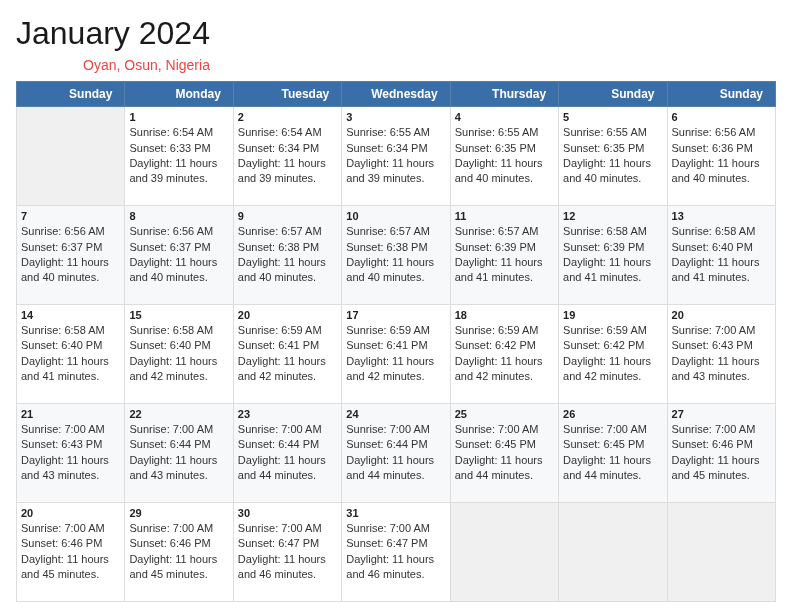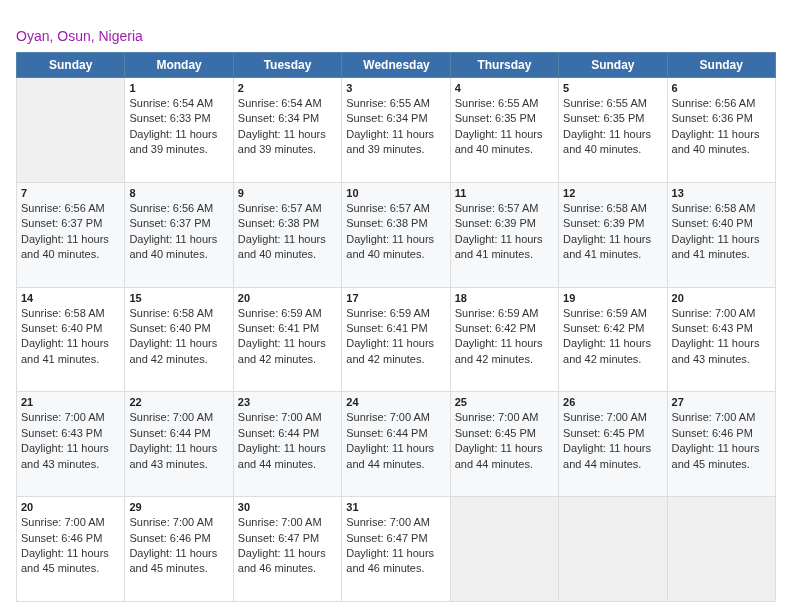--- a/index.html
+++ b/index.html
@@ -45,37 +45,37 @@
       text-align: right;
     }
     .main-title {
       font-size: 32px;
       font-weight: 300;
       color: #1a1a1a;
       line-height: 1.1;
     }
     .subtitle {
       font-size: 14px;
-      color: #a21caf;
-      margin-top: 12px;
+      color: #ef4444;
+      margin-top: 6px;
     }
     .calendar {
       flex: 1;
       border: 1px solid #ccc;
       border-collapse: collapse;
       width: 100%;
       table-layout: fixed;
     }
     .calendar th {
       background: #3a6ea8;
       color: #fff;
       font-size: 12px;
       font-weight: bold;
-      padding: 5px 21px;
-      text-align: center;
+      padding: 5px 12px;
+      text-align: right;
       border: 1px solid #5580aa;
     }
     .calendar td {
       vertical-align: top;
       padding: 4px 4px;
       border: 1px solid #ddd;
       font-size: 9.5px;
       color: #333;
       background: #fff;
       height: 82px;
@@ -101,20 +101,21 @@
     .empty-cell {
       background: #f0f0f0 !important;
     }
   </style>
 </head>
 <body>
 
 <div class="page">
   <div class="header">
     <div class="title-block">
+      <div class="main-title">January 2024</div>
       <div class="subtitle">Oyan, Osun, Nigeria</div>
     </div>
   </div>
 
   <table class="calendar">
     <thead>
       <tr>
         <th>Sunday</th>
         <th>Monday</th>
         <th>Tuesday</th>

